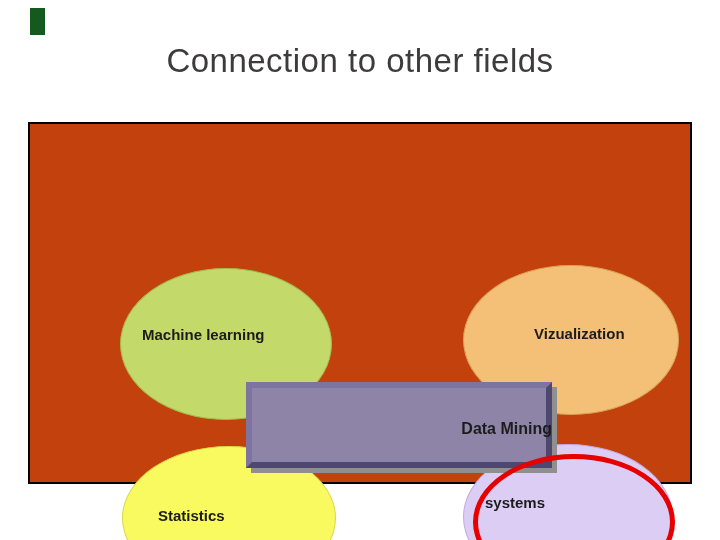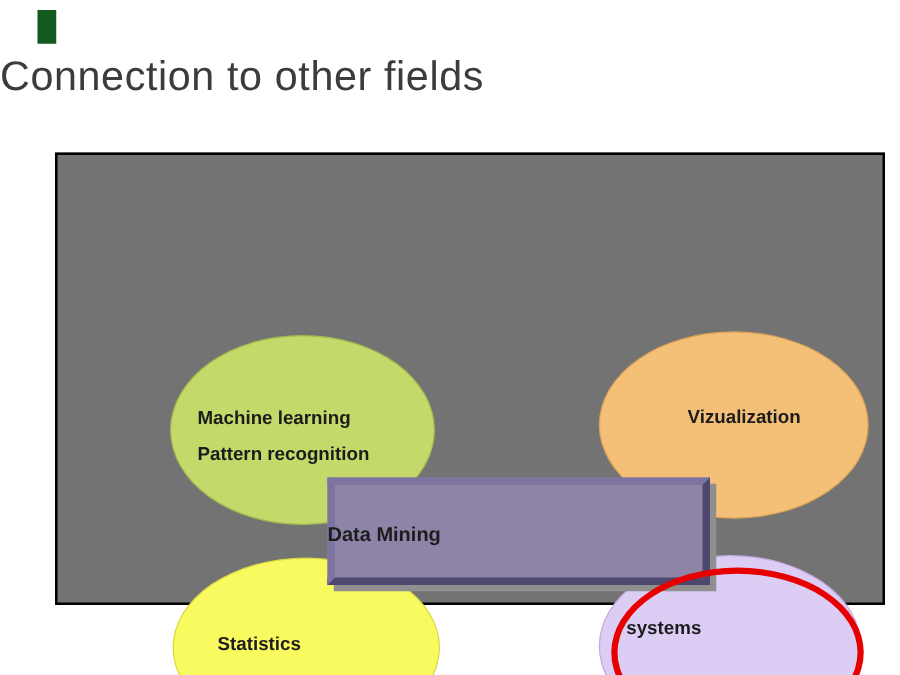--- a/index.html
+++ b/index.html
@@ -22,33 +22,34 @@
     width: 15px;
     height: 27px;
     background: #14591d;
   }
   .title {
     position: absolute;
     left: 0;
     top: 42px;
     width: 100%;
     margin: 0;
+    text-align: center;
     font-size: 33px;
     font-weight: 400;
     color: #3d3b3b;
     letter-spacing: 0.5px;
   }
   .diagram-frame {
     position: absolute;
-    left: 44px;
+    left: 28px;
     top: 122px;
     width: 660px;
     height: 358px;
     border: 2px solid #000000;
-    background: #737373;
+    background: #c2410c;
   }
   .ellipse {
     position: absolute;
     border-radius: 50%;
   }
   .ellipse-ml {
     left: 90px;  top: 144px;
     width: 210px; height: 150px;
     background: #c3d96a;
     border: 1px solid #a4bb4f;
@@ -101,21 +102,21 @@
   .label-ml {
     left: 112px; top: 196px;
     line-height: 29px;
   }
   .label-viz {
     left: 456px; top: 201px; margin-left: 48px;
   }
   .label-dm {
     left: 216px; top: 296px;
     width: 306px;
-    text-align: left;
+    text-align: right;
     font-size: 16px;
   }
   .label-stat {
     left: 128px; top: 383px;
   }
   .label-db {
     left: 455px; top: 364px;
     line-height: 30px;
   }
 </style>
@@ -134,21 +135,20 @@
     <div class="ellipse ellipse-viz"></div>
     <div class="ellipse ellipse-stat"></div>
     <div class="ellipse ellipse-db"></div>
 
     <div class="dm-rect"></div>
 
     <div class="red-oval"></div>
 
     <div class="shape-label label-ml">
       <div>Machine learning</div>
-      <div>Pattern recognition</div>
     </div>
 
     <div class="shape-label label-viz">Vizualization</div>
 
     <div class="shape-label label-dm">Data Mining</div>
 
     <div class="shape-label label-stat">Statistics</div>
 
     <div class="shape-label label-db">
       <div>systems</div>

